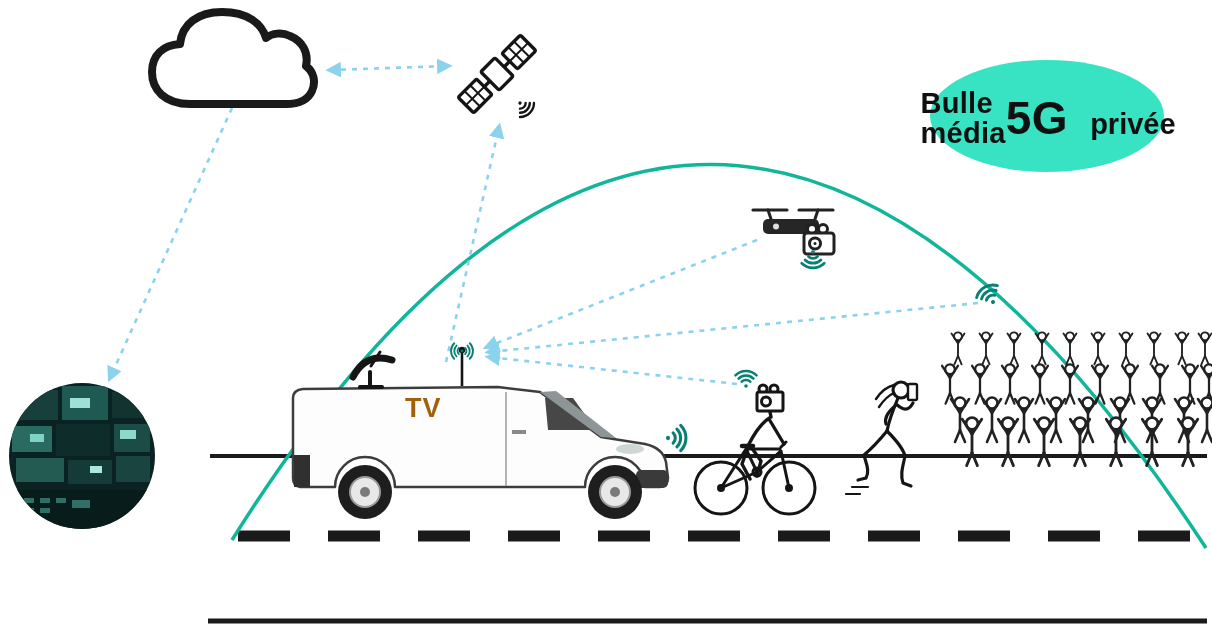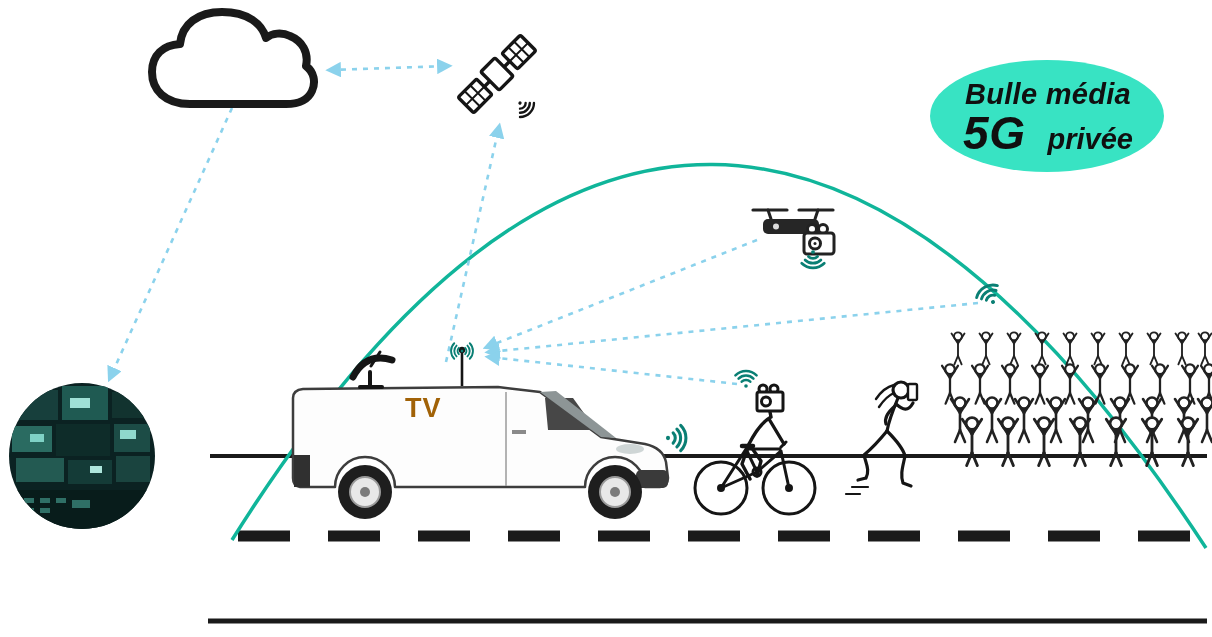--- a/index.html
+++ b/index.html
@@ -1,21 +1,21 @@
 <!DOCTYPE html>
 <html><head>
 <meta charset="utf-8">
 <style>
   html,body{margin:0;padding:0;background:#fff;}
   #stage{position:relative;width:1212px;height:637px;background:#fff;overflow:hidden;
          font-family:"Liberation Sans", sans-serif;}
   #scene{position:absolute;inset:0;}
   .overlay{position:absolute;color:#101010;}
-  #bubble-text{left:930px;top:72px;width:236px;height:92px;display:flex;flex-direction:column;
-               align-items:center;justify-content:center;line-height:1.05;font-style:italic;}
+  #bubble-text{left:930px;top:72px;width:236px;height:92px;display:flex;flex-direction:row;
+               align-items:center;justify-content:center;line-height:1.05;}
   #bubble-line1{font-size:29px;font-weight:700;letter-spacing:.3px;}
   #bubble-line2{display:flex;align-items:baseline;justify-content:flex-end;}
   #bubble-5g{font-size:46px;font-weight:800;letter-spacing:.5px;}
   #bubble-privee{font-size:29px;font-weight:700;margin-left:22px;}
   #van-label{left:405px;top:393px;font-size:27px;font-weight:700;letter-spacing:1px;color:#a16207;}
 </style>
 </head>
 <body>
 
 <div id="stage">

